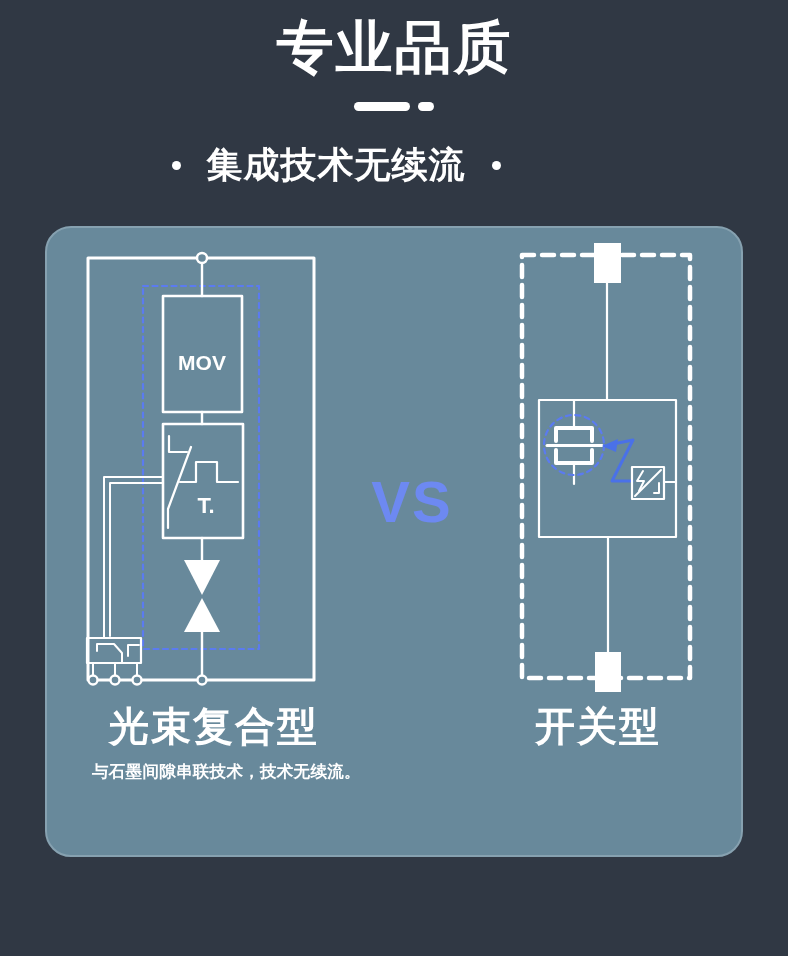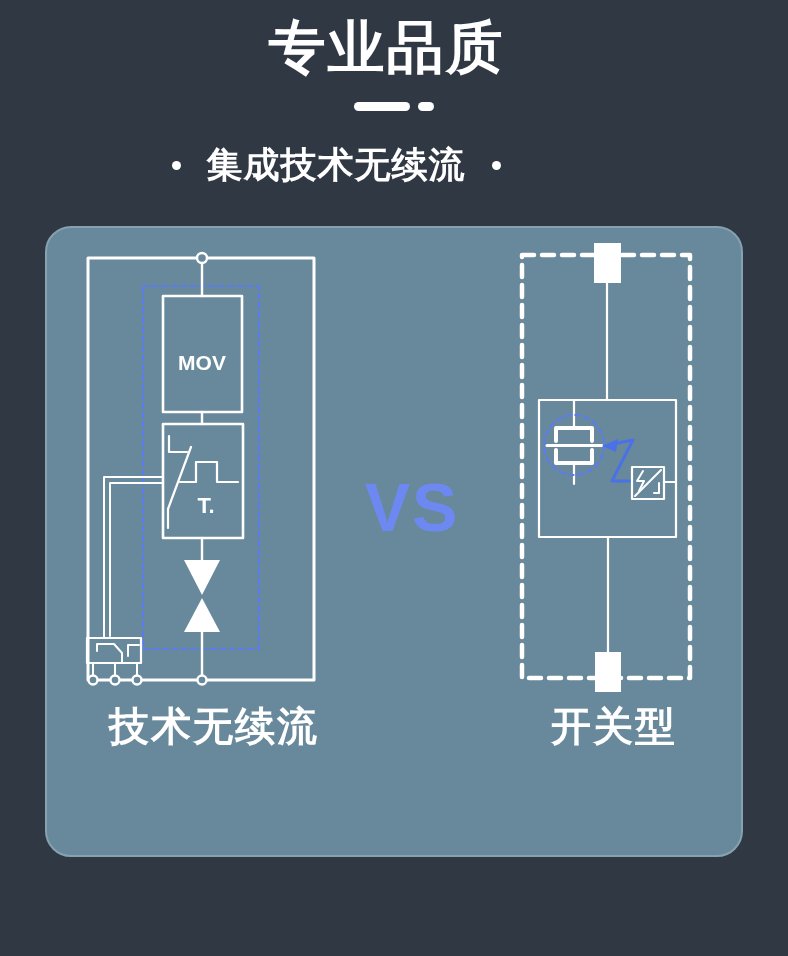--- a/index.html
+++ b/index.html
@@ -5,48 +5,48 @@
   html,body{margin:0;padding:0;}
   body{
     width:788px;height:956px;position:relative;overflow:hidden;
     background:#303844;
     font-family:"Liberation Sans",sans-serif;
     -webkit-font-smoothing:antialiased;
   }
   .abs{position:absolute;}
   
   .page-title{
-    left:0;top:10px;width:773px;text-align:center;
+    left:8px;top:10px;width:773px;text-align:center;
     color:#ffffff;font-size:57px;font-weight:700;letter-spacing:2px;
   }
   .dash-deco{left:0;top:102px;width:788px;display:flex;justify-content:center;align-items:center;gap:8px;}
   .dash-long{width:56px;height:9px;border-radius:5px;background:#ffffff;}
   .dash-short{width:16px;height:9px;border-radius:5px;background:#ffffff;}
   .subtitle-row{
     left:0;top:141px;width:672px;display:flex;justify-content:center;align-items:center;gap:26px;
   }
   .subtitle-text{color:#ffffff;font-size:36px;font-weight:700;letter-spacing:1px;}
   .dot{width:9px;height:9px;border-radius:50%;background:#ffffff;}
   
   .panel{
     left:45px;top:226px;width:698px;height:631px;box-sizing:border-box;
     background:#68899b;border:2px solid #86a1b0;border-radius:26px;
   }
   .diagram-svg{left:0;top:0;width:788px;height:956px;}
   
   .vs-label{
     left:312px;top:468px;width:200px;text-align:center;
-    color:#6d89f1;font-size:68px;font-weight:800;letter-spacing:2px;
+    color:#6d89f1;font-size:58px;font-weight:800;letter-spacing:2px;
   }
   .col-title{
     top:699px;width:300px;text-align:center;
     color:#ffffff;font-size:40px;font-weight:700;letter-spacing:2px;
   }
   .col-title.left{left:64px;}
-  .col-title.right{left:464px;}
+  .col-title.right{left:448px;}
   .col-desc{
     top:760px;color:#ffffff;font-size:16.5px;font-weight:600;
     line-height:22.5px;letter-spacing:0.3px;white-space:nowrap;
   }
   .col-desc.left{left:92px;}
   .col-desc.right{left:500px;}
 </style>
 </head>
 <body>
 
@@ -134,20 +134,21 @@
       <line x1="664" y1="482" x2="676" y2="482" stroke-width="2.2"></line>
     </g>
 
     <line x1="608" y1="537" x2="608" y2="652" stroke-width="2.2"></line>
     <rect x="595" y="652" width="26" height="40" fill="#ffffff" stroke="none"></rect>
   </g>
 </svg>
 
 <div class="abs vs-label">VS</div>
 
-<div class="abs col-title left">技术无续流</div>
+<div class="abs col-title left">光束复合型</div>
 <div class="abs col-title right">开关型</div>
 
 <div class="abs col-desc left">
+  <div>与石墨间隙串联技术，技术无续流。</div>
 </div>
 
 <div class="abs col-desc right">
 </div>
 
 </body></html>

